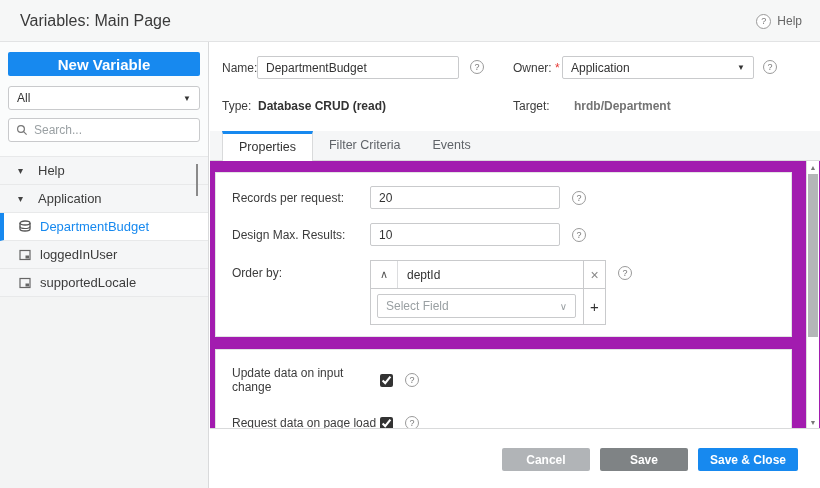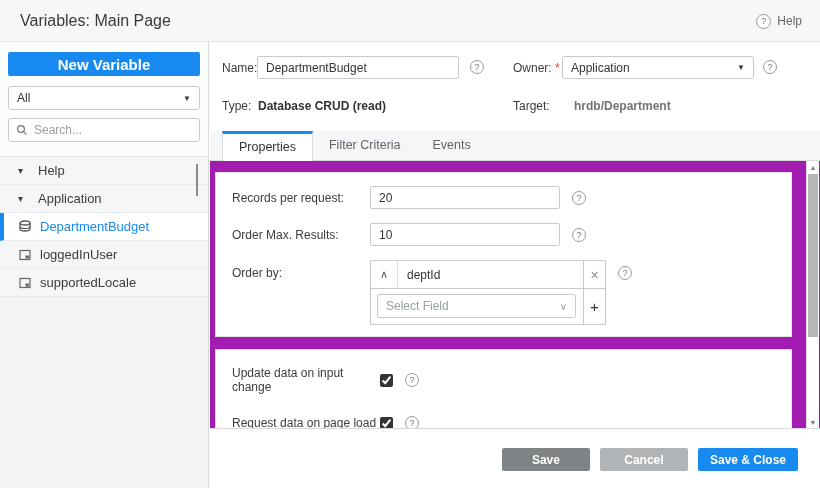--- a/index.html
+++ b/index.html
@@ -221,21 +221,21 @@
 
     <div class="panel">
 
       <div class="card card1">
         <div class="frow">
           <span class="flabel">Records per request:</span>
           <input class="tinp" type="text" value="20" style="">
           <span class="qicon q">?</span>
         </div>
         <div class="frow">
-          <span class="flabel">Order Max. Results:</span>
+          <span class="flabel">Design Max. Results:</span>
           <input class="tinp" type="text" value="10" style="">
           <span class="qicon q">?</span>
         </div>
         <div class="frow top">
           <span class="flabel">Order by:</span>
           <div class="orderby">
             <div class="ob-cell ob-main">
               <span class="ob-up">∧</span>
               <span class="ob-field">deptId</span>
             </div>
@@ -271,20 +271,20 @@
 
       <div class="vscroll">
         <div class="arr up">▲</div>
         <div class="thumb"></div>
         <div class="arr down">▼</div>
       </div>
     </div>
 
     <div class="footer">
       <div class="btns">
+        <button class="fbtn cancel">Cancel</button>
         <button class="fbtn save">Save</button>
-        <button class="fbtn cancel">Cancel</button>
         <button class="fbtn saveclose">Save &amp; Close</button>
       </div>
     </div>
 
   </div>
 </div>
 
 </body></html>

